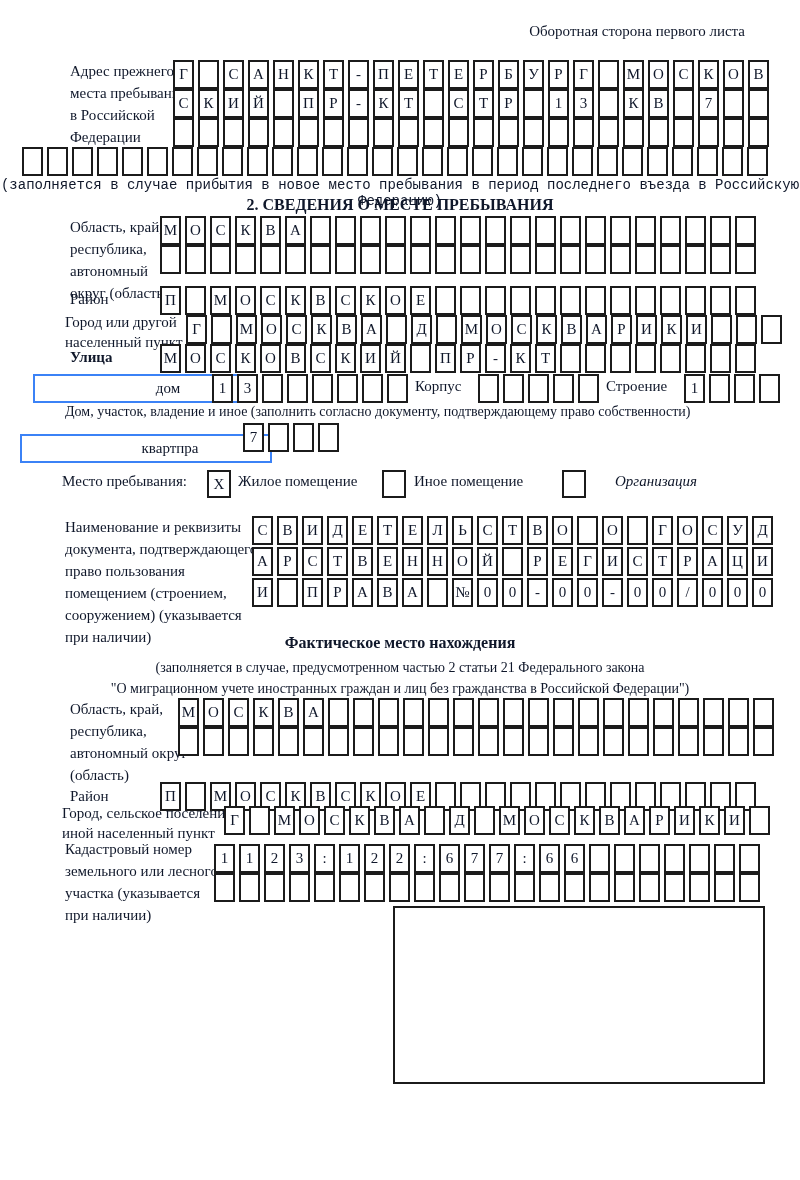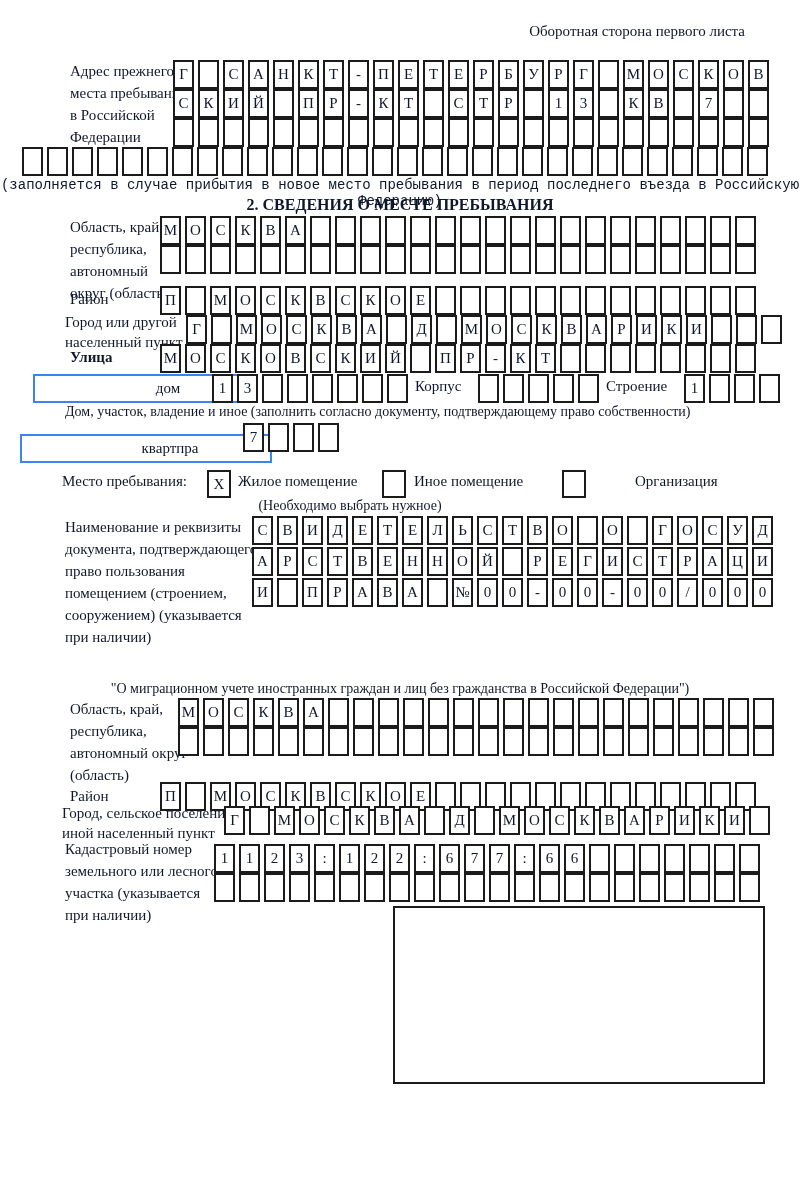--- a/index.html
+++ b/index.html
@@ -331,22 +331,21 @@
       <span class="cell"></span>
       <span class="cell"></span>
     </div>
 
   <div class="txt" style="left:62px;top:473px;">Место пребывания:</div>
   <div class="chk" style="left:207px;top:470px;">X</div>
   <div class="txt" style="left:238px;top:473px;">Жилое помещение</div>
   <div class="chk" style="left:382px;top:470px;"></div>
   <div class="txt" style="left:414px;top:473px;">Иное помещение</div>
   <div class="chk" style="left:562px;top:470px;"></div>
-  <div class="txt" style="left:635px;top:473px;">Организация</div>
-  <div class="cap" style="left:100px;top:498px;width:500px;text-align:center;">(Необходимо выбрать нужное)</div>
+  <div class="txt" style="left:615px;top:473px;font-style:italic;">Организация</div>
 
   <div class="lbl" style="left:65px;top:516px;">Наименование и реквизиты
 документа, подтверждающего
 право пользования
 помещением (строением,
 сооружением) (указывается
 при наличии)</div>
   <div class="cells" style="left:252px;top:516px;">
       <span class="cell">С</span>
       <span class="cell">В</span>
@@ -410,20 +409,22 @@
       <span class="cell">0</span>
       <span class="cell">-</span>
       <span class="cell">0</span>
       <span class="cell">0</span>
       <span class="cell">/</span>
       <span class="cell">0</span>
       <span class="cell">0</span>
       <span class="cell">0</span>
     </div>
 
+  <div class="title center" style="top:634px;">Фактическое место нахождения</div>
+  <div class="cap center" style="top:660px;">(заполняется в случае, предусмотренном частью 2 статьи 21 Федерального закона</div>
   <div class="cap center" style="top:681px;">"О миграционном учете иностранных граждан и лиц без гражданства в Российской Федерации")</div>
 
   <div class="lbl" style="left:70px;top:698px;">Область, край,
 республика,
 автономный округ
 (область)</div>
   <div class="cells" style="left:178px;top:698px;">
       <span class="cell">М</span>
       <span class="cell">О</span>
       <span class="cell">С</span>

